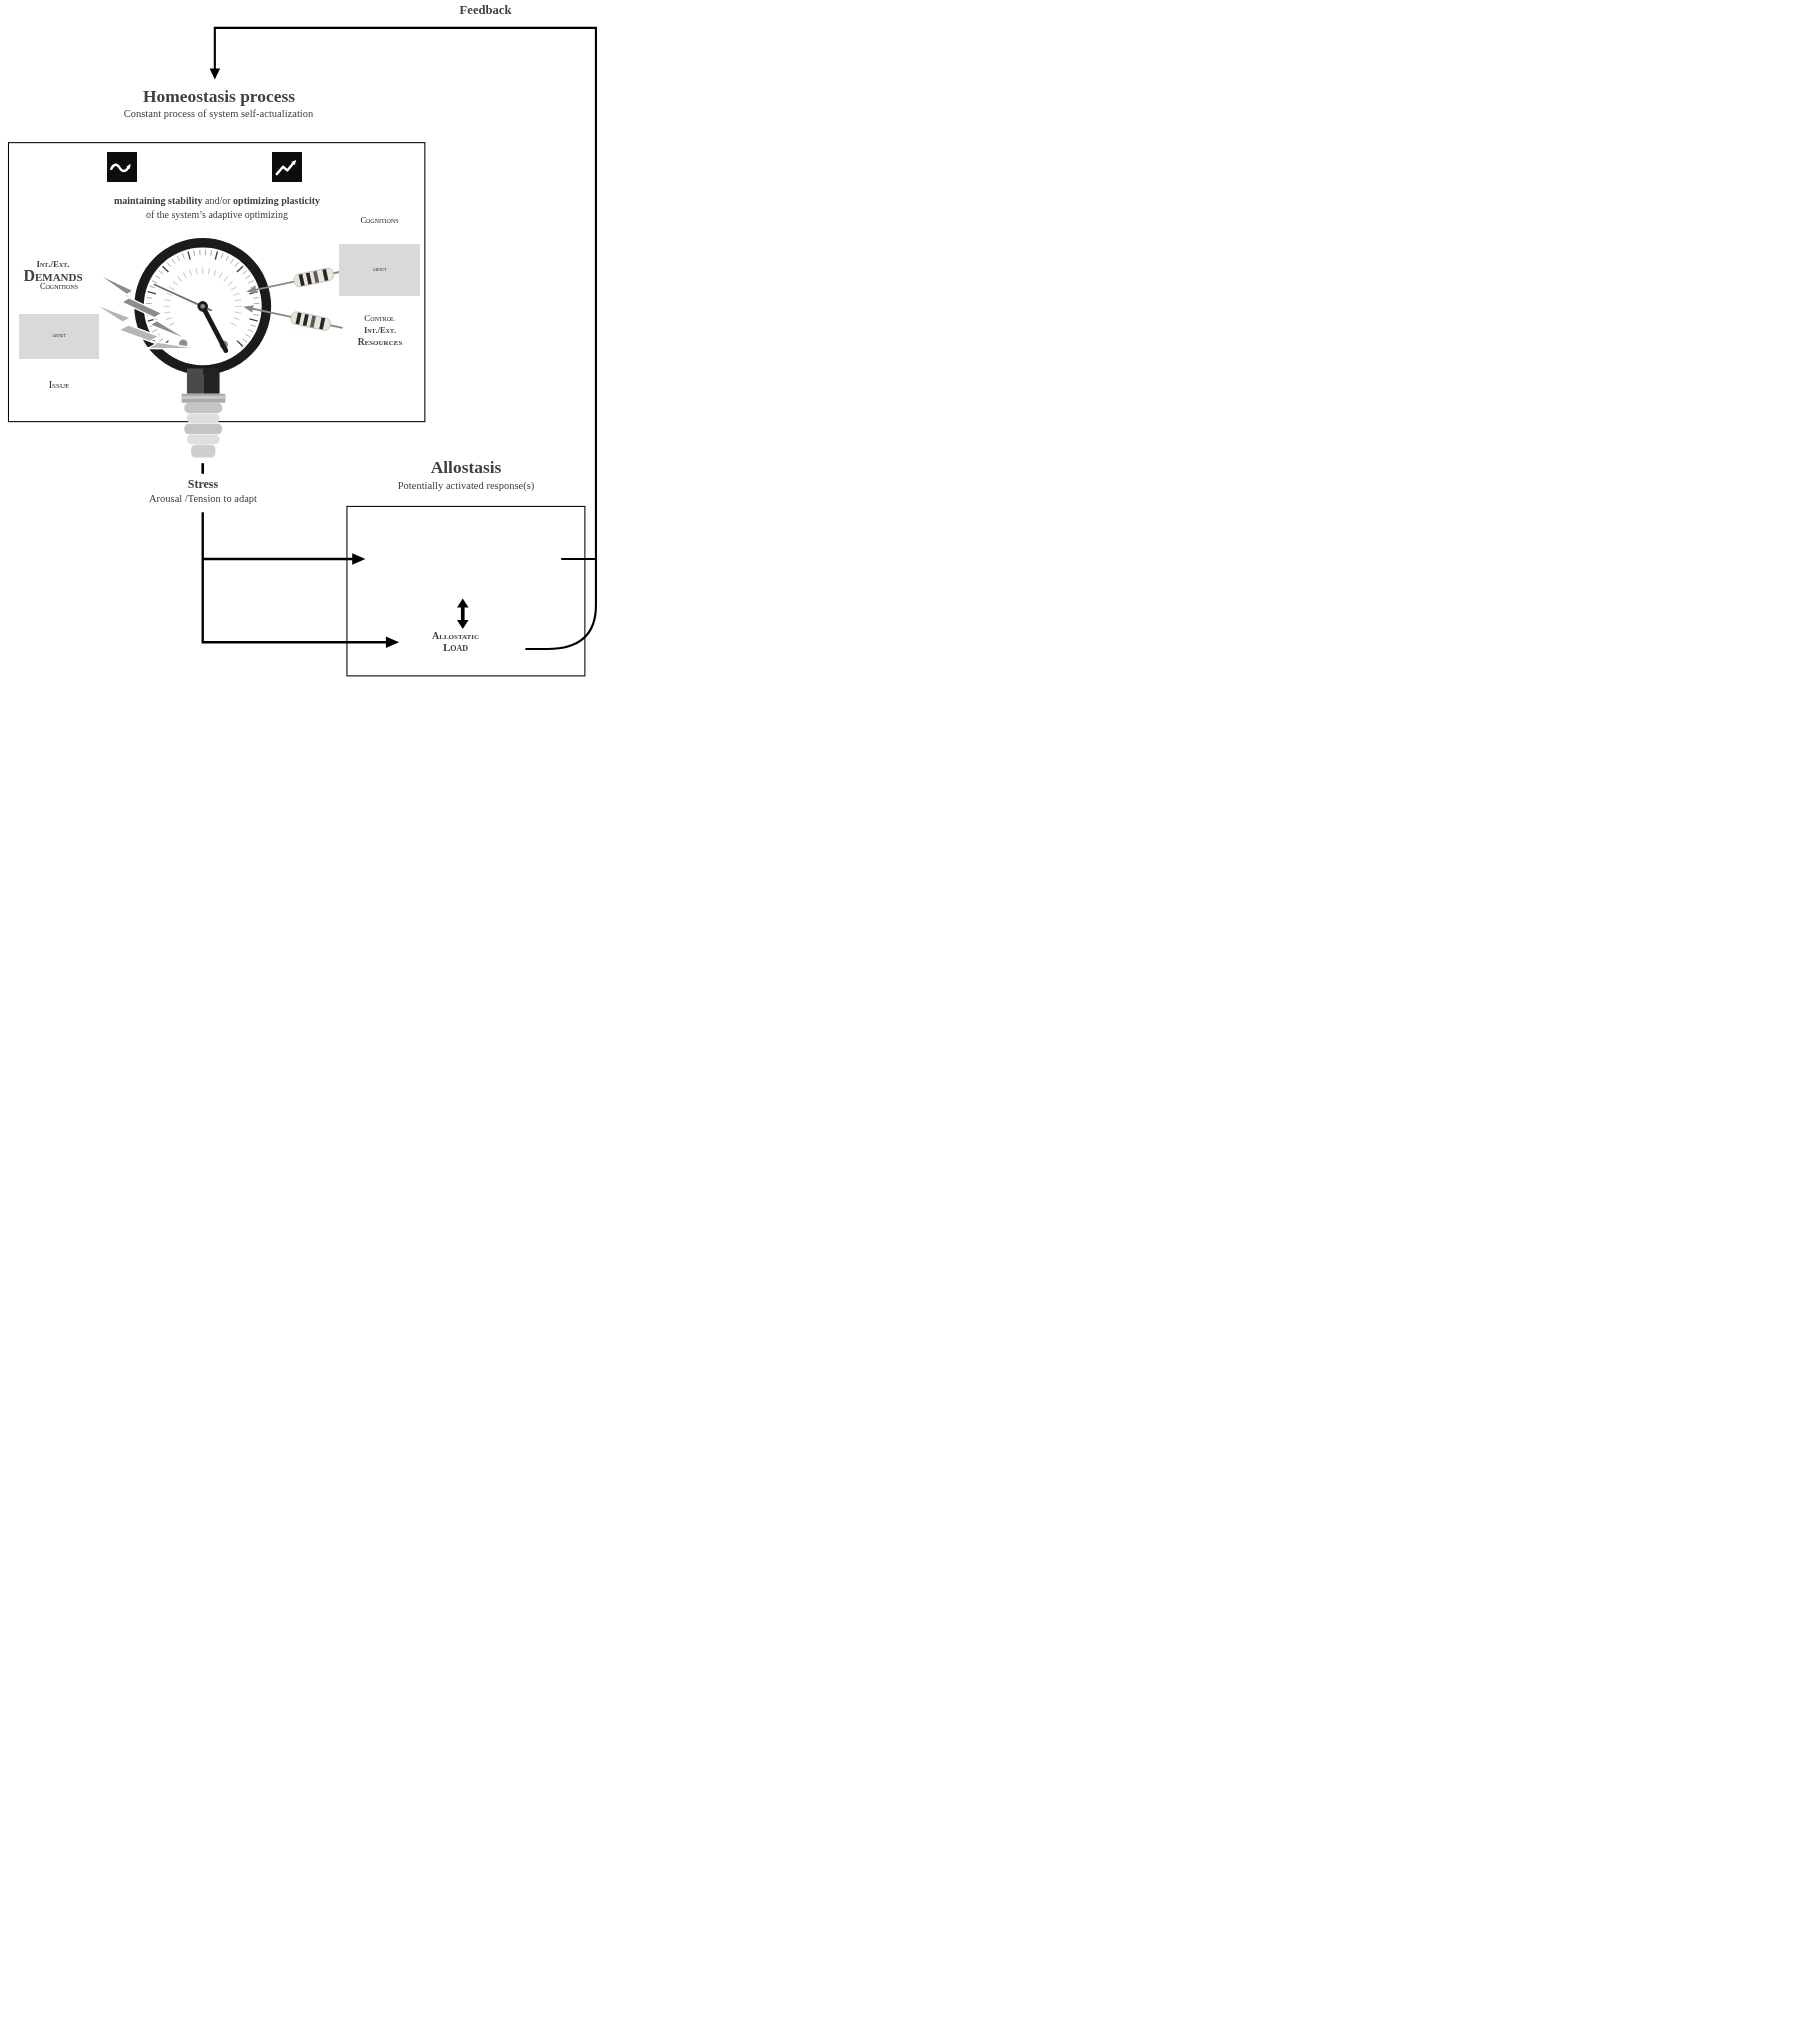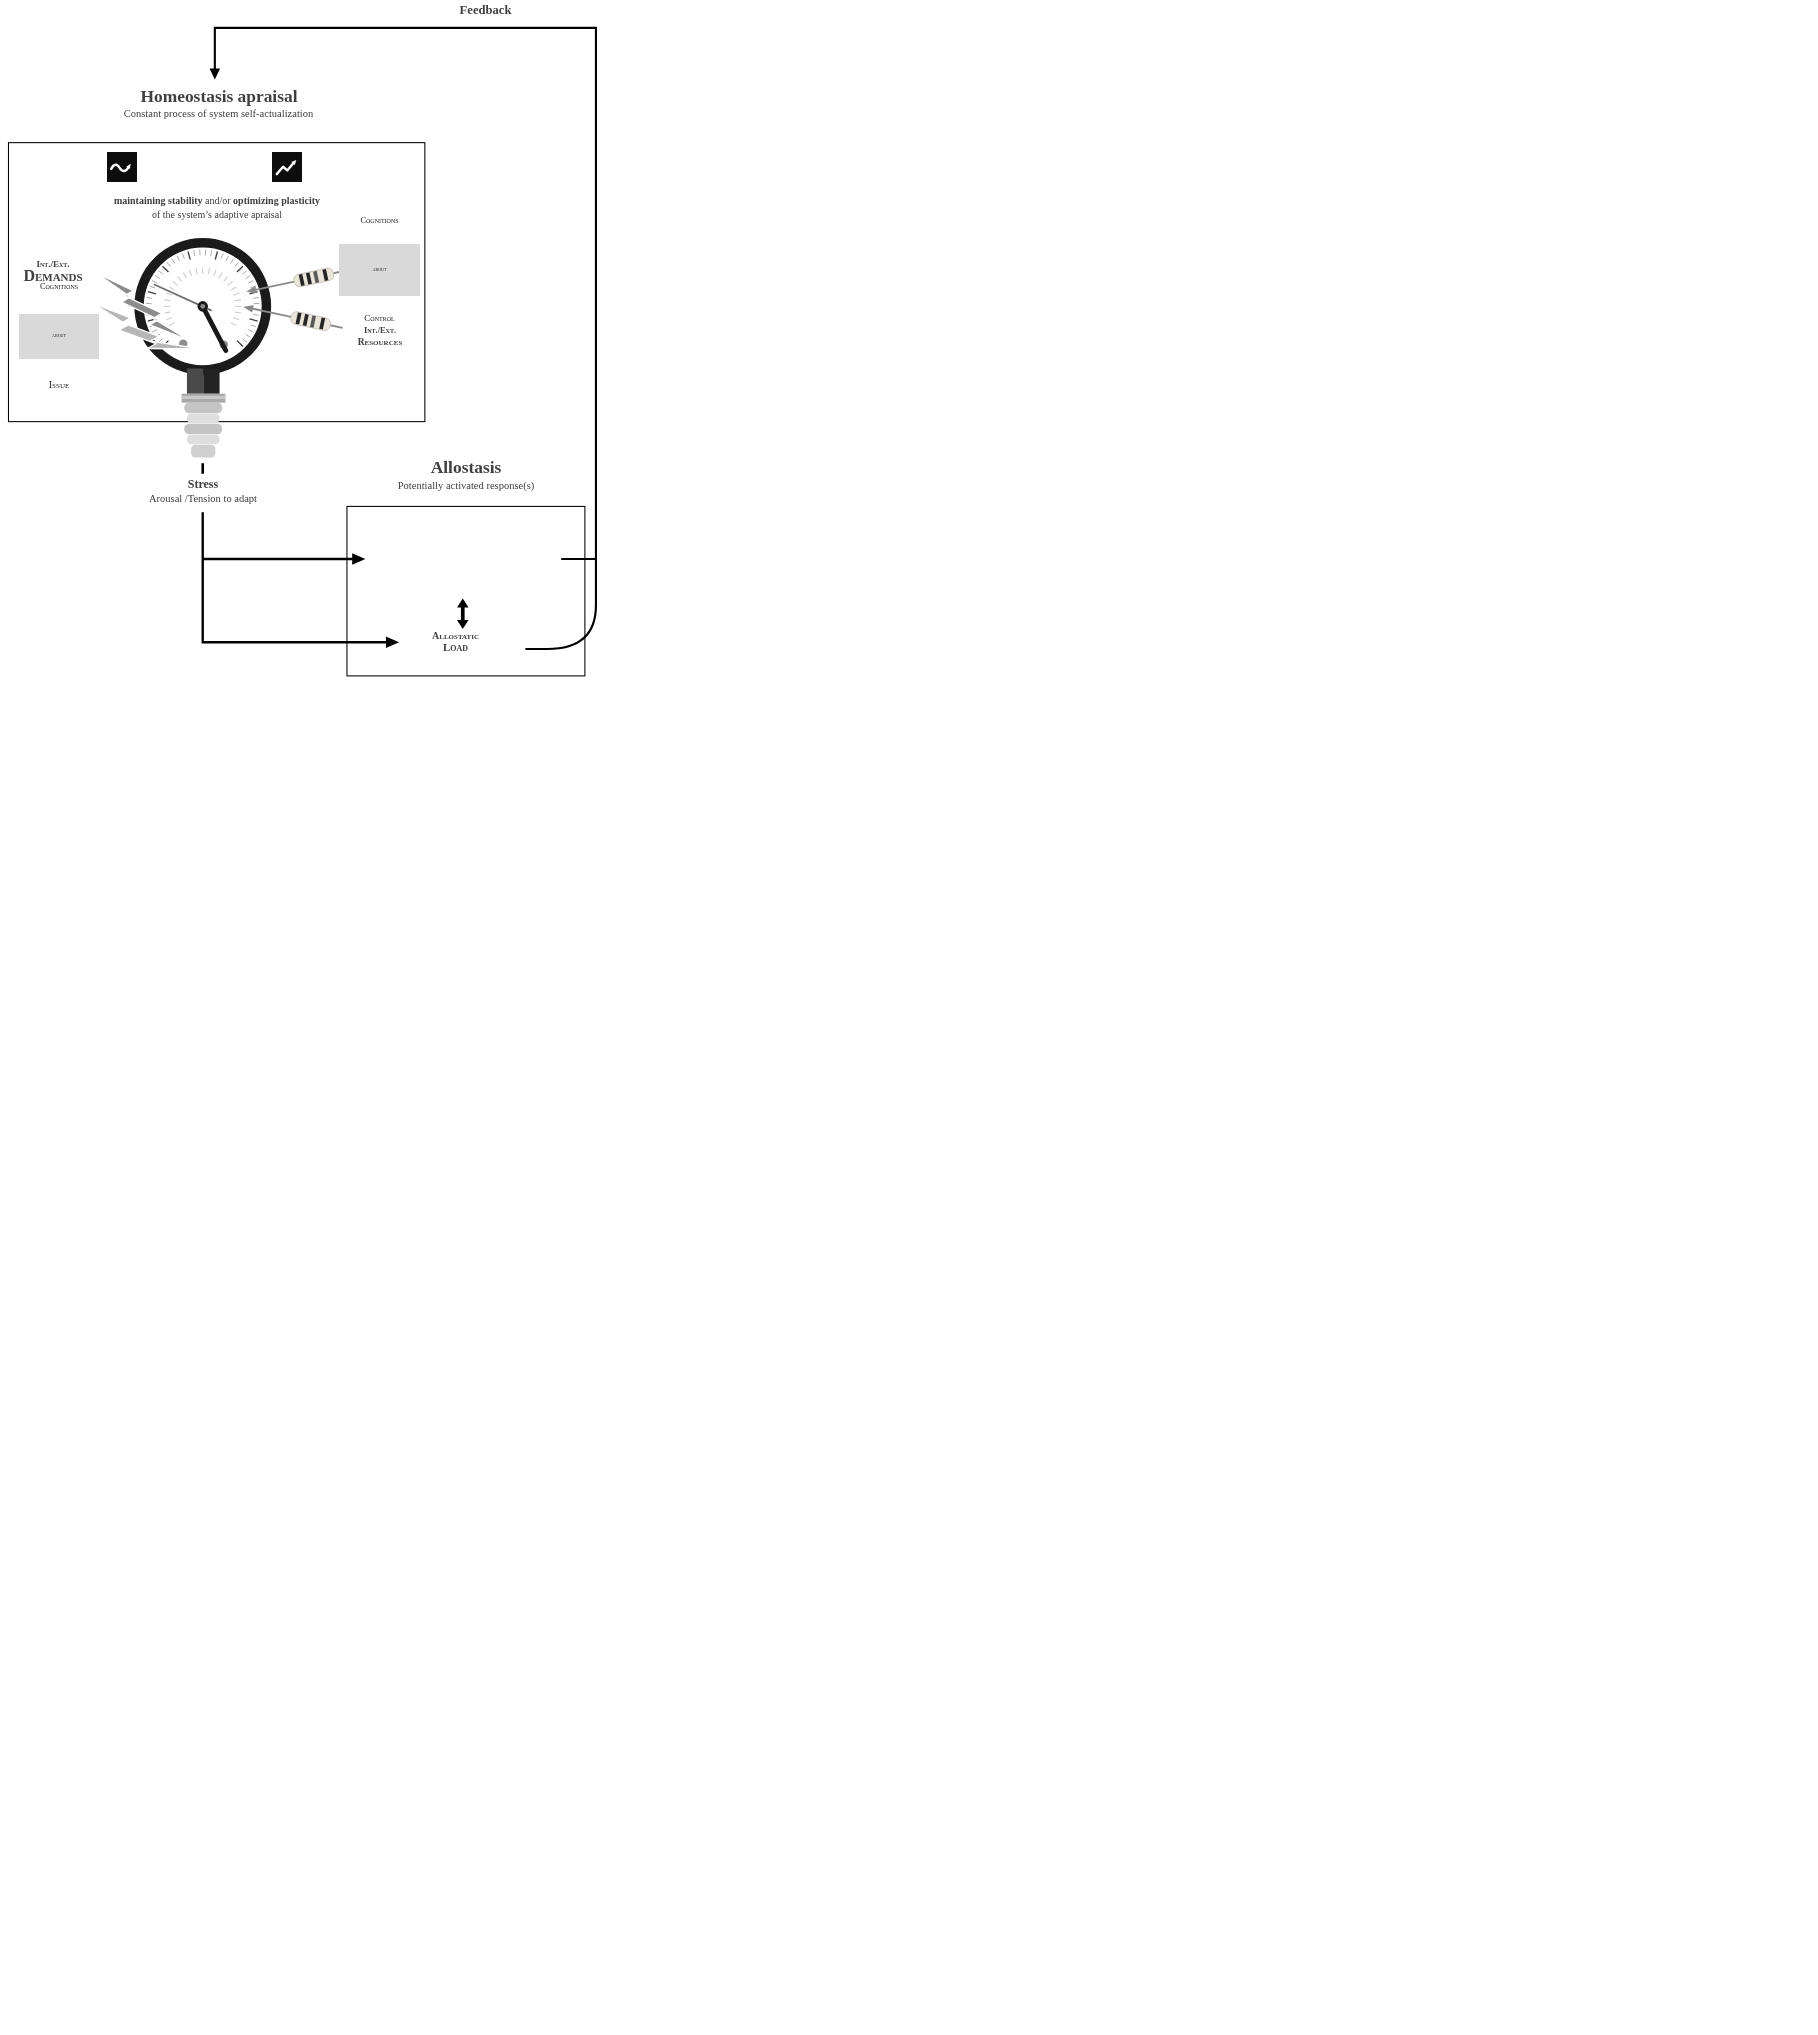--- a/index.html
+++ b/index.html
@@ -169,40 +169,40 @@
 
     <g>
       <line x1="879" y1="1151" x2="879" y2="1181" stroke="#000" stroke-width="7"></line>
       <polygon points="879,1137 868,1154 890,1154" fill="#000"></polygon>
       <polygon points="879,1195 868,1178 890,1178" fill="#000"></polygon>
     </g>
   </svg>
 
   <div class="txt" style="left:433px; top:3.2px; width:105px; font-size:12.6px; font-weight:bold;">Feedback</div>
 
-  <div class="txt" style="left:82px; top:86px; width:274px; font-size:17.4px; font-weight:bold;">Homeostasis apraisal</div>
+  <div class="txt" style="left:82px; top:86px; width:274px; font-size:17.4px; font-weight:bold;">Homeostasis process</div>
 
   <div class="txt" style="left:71px; top:108px; width:295px; font-size:10.5px;">Constant process of system self-actualization</div>
 
   <div class="icon-sq" style="left:107px; top:152px;">
     <svg width="29.5" height="29.5" viewBox="0 0 56 56">
       <path d="M8 32 C 13 22, 19 22, 24 30 C 29 38, 35 38, 40 30" fill="none" stroke="#fff" stroke-width="4.5" stroke-linecap="round"></path>
       <polygon points="45,22.4 43.4,32.1 36.6,27.9" fill="#fff"></polygon>
     </svg>
   </div>
   <div class="icon-sq" style="left:272px; top:152px;">
     <svg width="29.5" height="29.5" viewBox="0 0 56 56">
       <polyline points="9,42 21,28 29,35 40,22" fill="none" stroke="#fff" stroke-width="4.5" stroke-linecap="round" stroke-linejoin="round"></polyline>
       <polygon points="46,15 43.4,24.9 36.6,19.1" fill="#fff"></polygon>
     </svg>
   </div>
 
   <div class="txt" style="left:51px; top:194px; width:332px; font-size:10px; line-height:13.7px;">
     <div><b>maintaining stability</b><span> and/or </span><b>optimizing plasticity</b></div>
-    <div>of the system’s adaptive apraisal</div>
+    <div>of the system’s adaptive optimizing</div>
   </div>
 
   <div class="txt" style="left:8px; top:259px; width:90px;">
     <div class="sc" style="font-size:9px; font-weight:bold; line-height:10.5px;">Int./Ext.</div>
     <div class="sc" style="font-size:16px; font-weight:bold; line-height:12.6px;">Demands</div>
   </div>
 
   <div class="graybox" style="left:19px; top:314px; width:80px; height:45px;">
     <div class="sc" style="font-size:8.4px; line-height:10px;">Cognitions</div>
     <div class="sc" style="font-size:5.8px; line-height:6.8px;">about</div>

